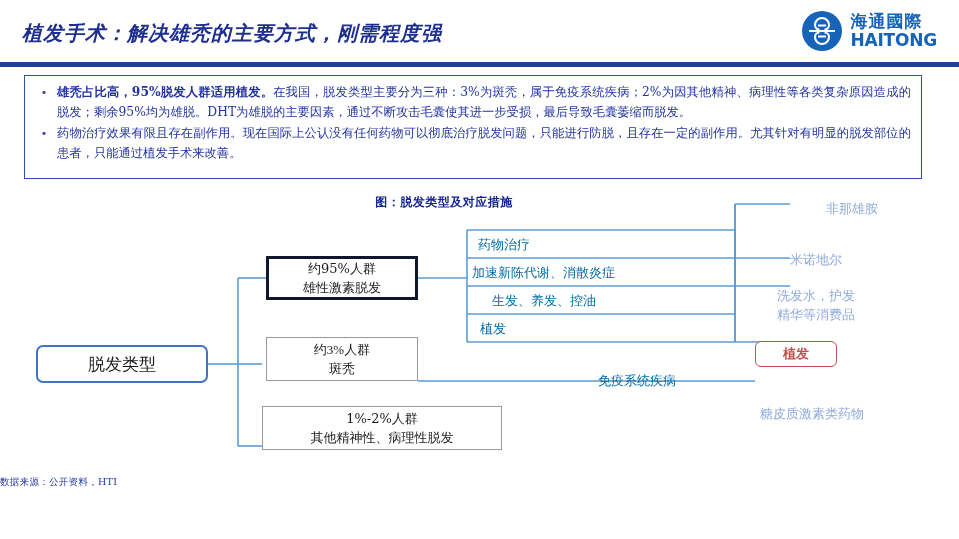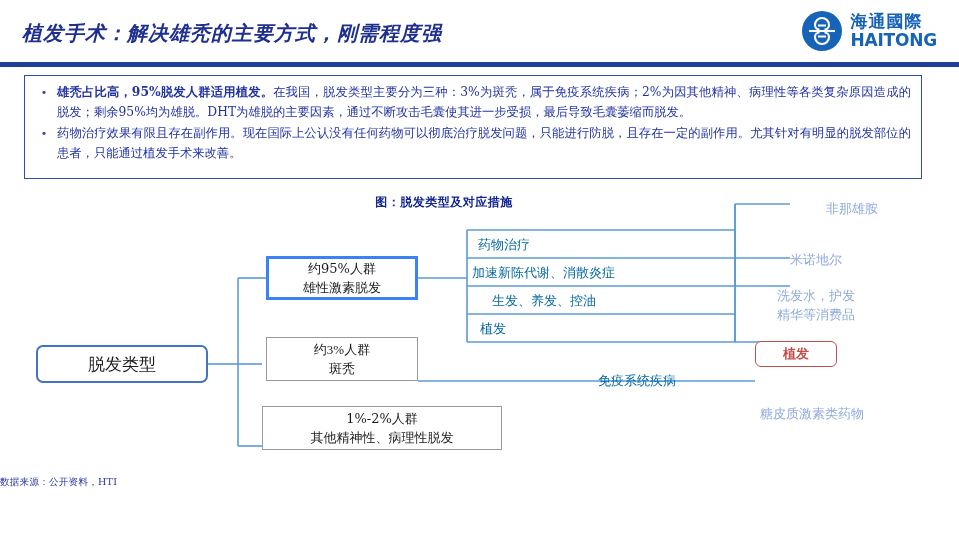--- a/index.html
+++ b/index.html
@@ -75,21 +75,21 @@
     display:flex;flex-direction:column;align-items:center;justify-content:center;
     font-family:"DejaVu Serif","Liberation Serif",serif;
     color:#1a1a1a;background:#ffffff;text-align:center;
   }
   .node-root{
     left:36px;top:149px;width:172px;height:38px;
     border:2px solid #4472c4;border-radius:7px;font-size:17px;font-family:Liberation Serif, serif;
   }
   .node-main{
     left:266px;top:60px;width:152px;height:44px;
-    border:3px solid #3b82f6;font-size:13px;line-height:19px;
+    border:3px solid #0f172a;font-size:13px;line-height:19px;
   }
   .node-plain{
     border:1px solid #9a9a9a;font-size:13px;line-height:19px;
   }
   .node-b{left:266px;top:141px;width:152px;height:44px;font-family:Liberation Serif, serif;}
   .node-c{left:262px;top:210px;width:240px;height:44px;}
 
   .lbl{
     position:absolute;
     font-family:"DejaVu Serif","Liberation Serif",serif;

